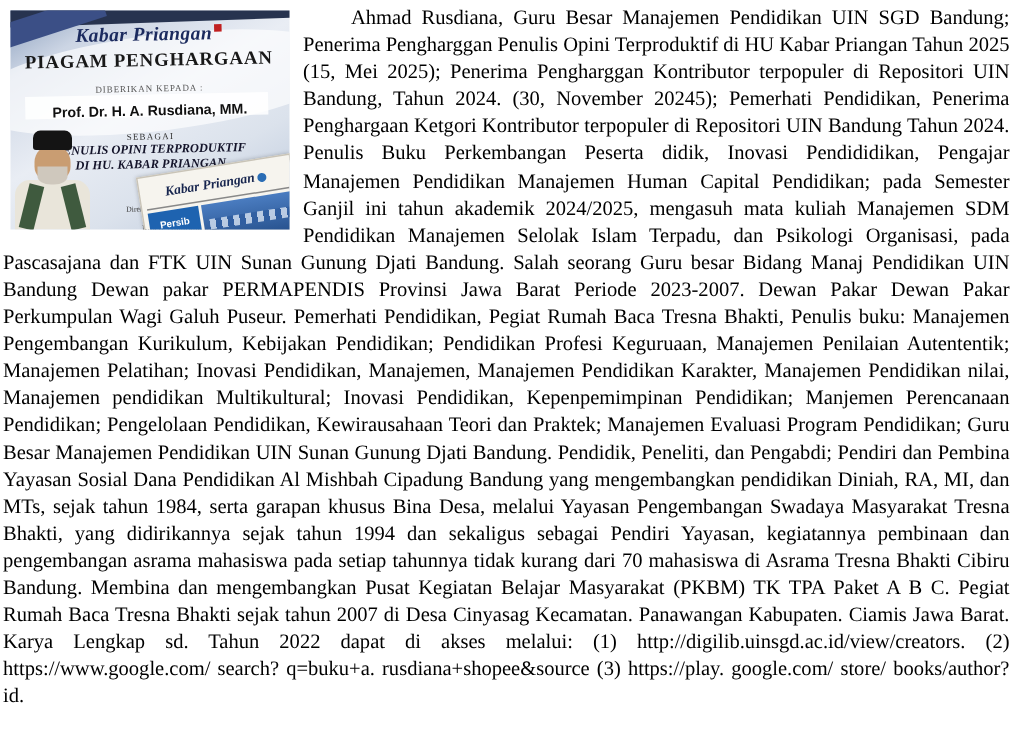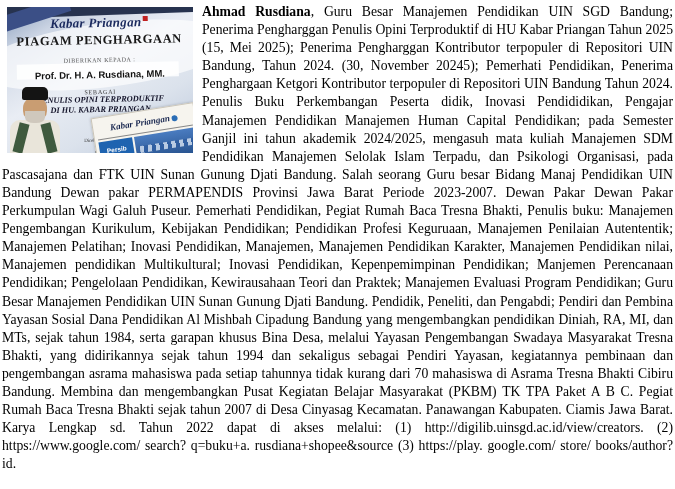--- a/index.html
+++ b/index.html
@@ -1,21 +1,21 @@
 <!DOCTYPE html>
 <html><head>
 <meta charset="utf-8">
 <style>
   html,body{margin:0;padding:0;background:#fff;}
   .page{
     width:675px;height:489px;overflow:hidden;background:#ffffff;
     font-family:"Liberation Serif",serif;color:#000;position:relative;
   }
   .bio{ text-align:justify; font-size:13.7px; line-height:18.1px; padding:3px 2px 0 2px; }
-  .bio .lead{ font-weight:bold; }
+  .bio .lead{ font-weight:normal;margin-left:32px; }
 
   
   .cert-photo{
     float:left; width:186px; height:146px; margin:4px 9px 2px 5px;
     position:relative; overflow:hidden;
     background:linear-gradient(150deg,#6d7fa2 0%,#9fb0c9 6%,#ccd5e4 18%,#e9edf4 45%,#dbe2ec 70%,#b9c6da 100%);
   }
   .top-band{ position:absolute; top:-5px; left:-8px; width:210px; height:13px;
     background:#27334f; transform:rotate(-2deg); }
   .swoosh{ position:absolute; top:16px; left:-30px; width:260px; height:64px;

